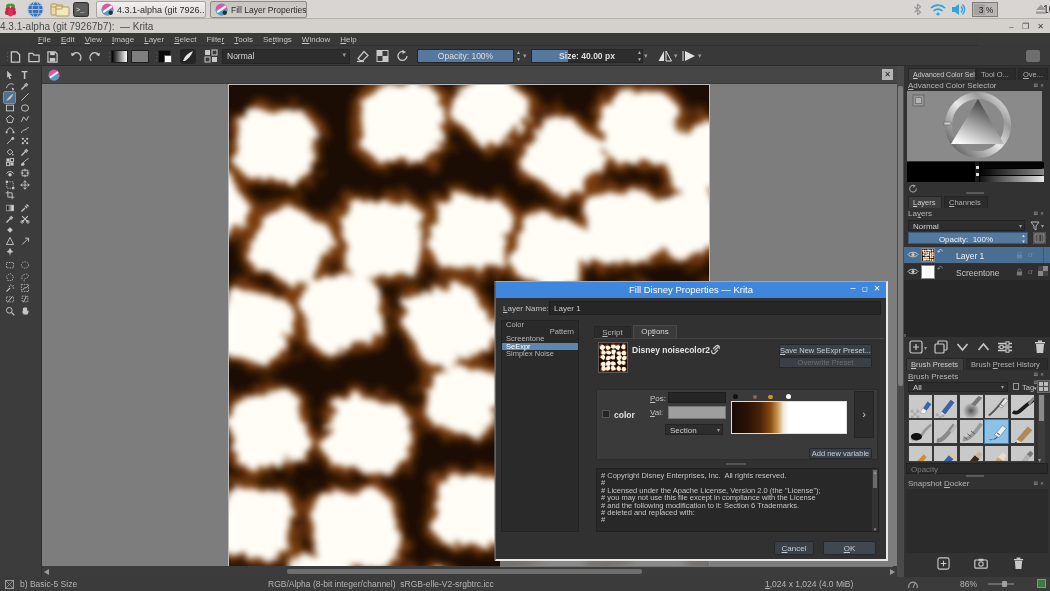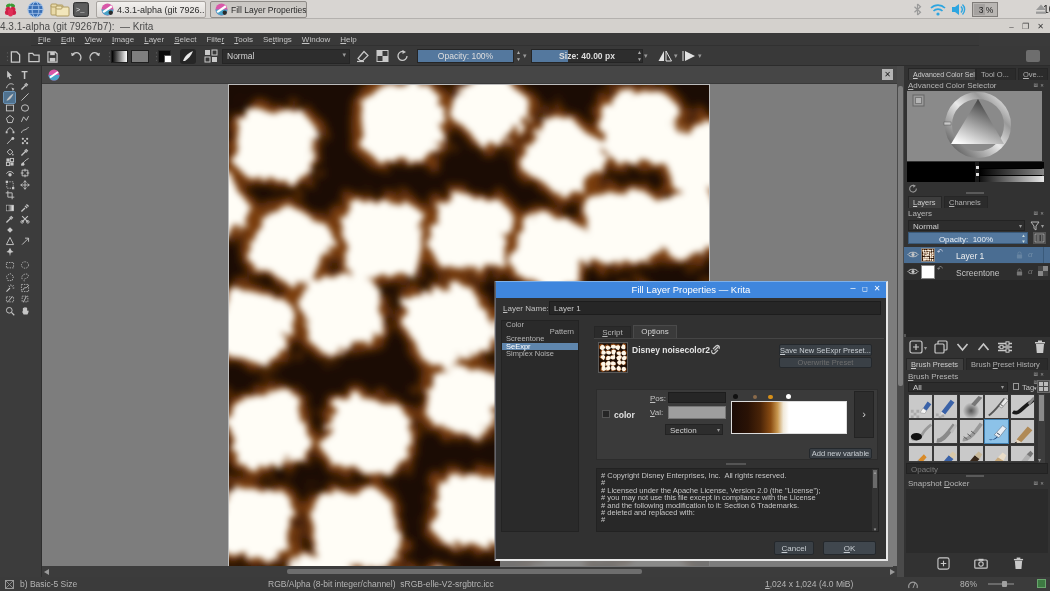--- a/index.html
+++ b/index.html
@@ -1001,21 +1001,21 @@
       </svg>
 <svg class="abs" style="left:109px;top:2px" width="11" height="13" viewBox="0 0 12 14">
         <path d="M2 4 h8 l-0.8 9 h-6.4 z" fill="#c9c9c9"></path>
         <rect x="1" y="2" width="10" height="1.5" fill="#c9c9c9"></rect>
         <rect x="4" y="0.5" width="4" height="2" fill="#c9c9c9"></rect>
       </svg>
 </div>
   </div>
 
 <div class="abs" id="dialog">
-    <div id="dlgtitle">Fill Layer Properties — Krita</div>
+    <div id="dlgtitle">Fill Disney Properties — Krita</div>
     <div class="abs" style="right:28px;top:1px;width:10px;height:14px;color:#fff;font-size:9px;text-align:center;">–</div>
     <div class="abs" style="right:16px;top:3px;width:10px;height:14px;color:#fff;font-size:7px;text-align:center;">◻</div>
     <div class="abs" style="right:4px;top:2px;width:10px;height:14px;color:#fff;font-size:8px;text-align:center;">✕</div>
     <div class="abs" style="left:7px;top:22px;font-size:8px;color:#c2c2c2;"><u>L</u>ayer Name:</div>
     <div class="fld" style="left:53px;top:19px;width:332px;height:14px;line-height:13px;font-size:8px;">Layer 1</div>
     <div class="abs" style="left:5px;top:38px;width:78px;height:212px;background:#2a2a2a;border:1px solid #232323;font-size:7.5px;color:#b5b5b5;">
 <div style="padding:0 4px;height:7.2px;line-height:7.4px;">Color</div>
 <div style="padding:0 4px;height:7.2px;line-height:7.4px;text-align:right;">Pattern</div>
 <div style="padding:0 4px;height:7.2px;line-height:7.4px;">Screentone</div>
 <div style="padding:0 4px;height:7.2px;line-height:7.4px;background:#5f86ad;color:#fff;">SeExpr</div>

